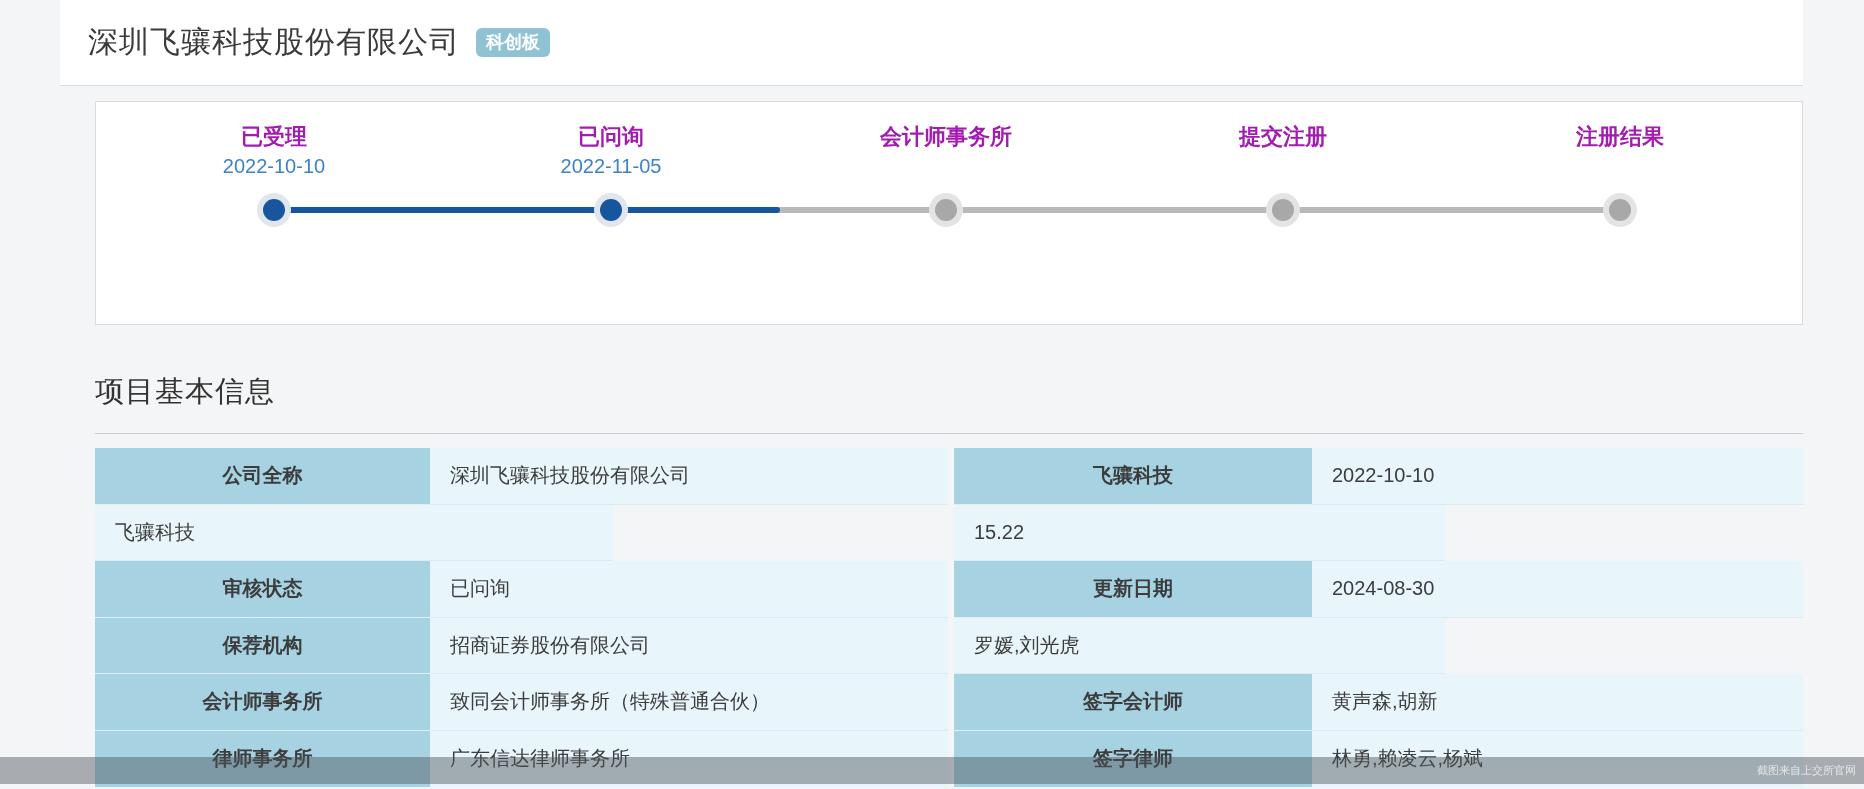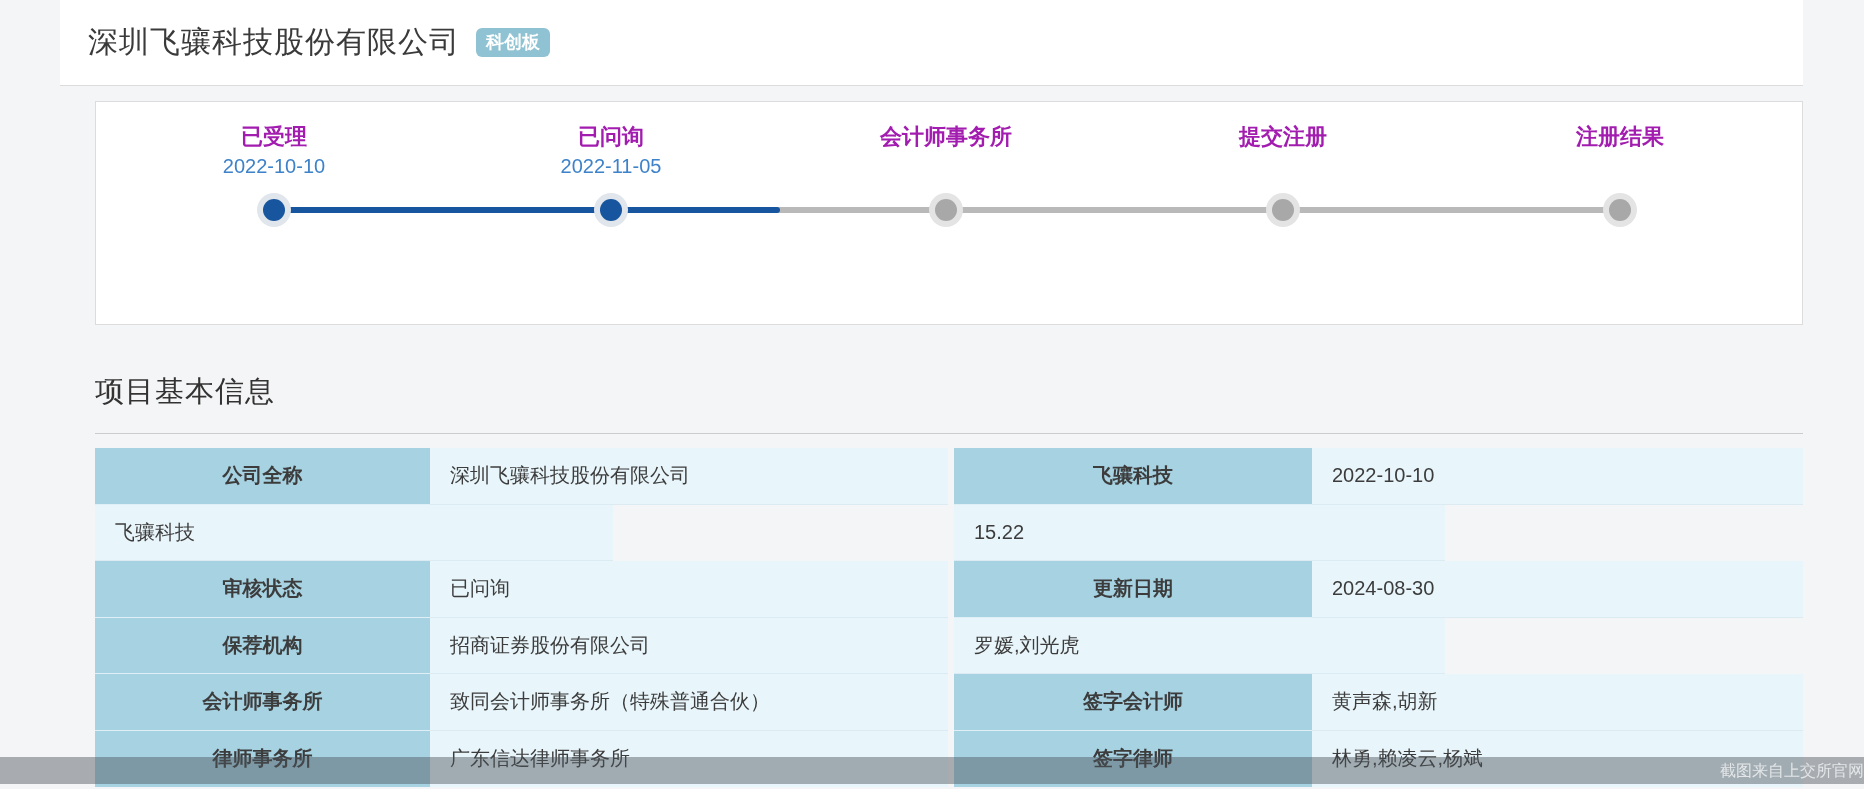--- a/index.html
+++ b/index.html
@@ -124,22 +124,23 @@
   .info-row:last-child .cell { border-bottom: none; }
 
   
   .watermark-band {
     position: absolute; left: 0; top: 757px;
     width: 1864px; height: 27px;
     background: rgba(75,85,92,0.45);
     text-align: right;
   }
   .watermark-text {
-    font-size: 16px; line-height: 27px;
+    font-size: 11px; line-height: 27px;
     color: #e3e6e8;
+    padding-right: 8px;
     display: inline-block;
   }
 </style>
 </head>
 <body>
 
 <div class="page">
 
   <div class="header">
     <span class="page-title">深圳飞骧科技股份有限公司</span><span class="board-badge">科创板</span>

